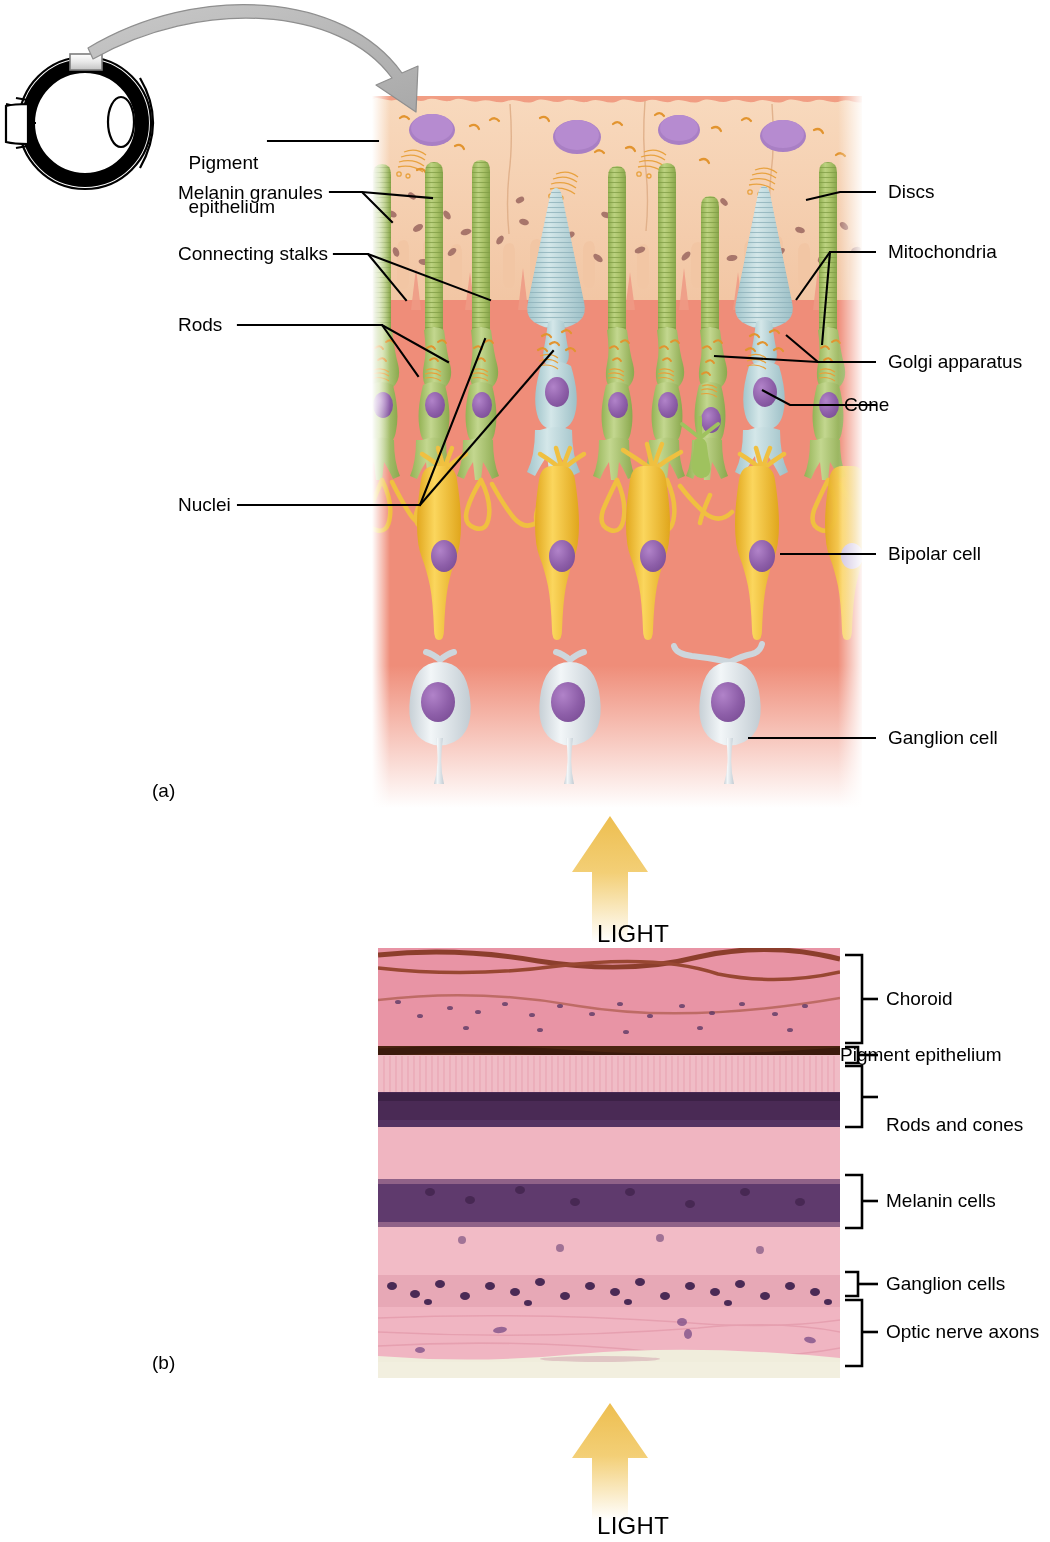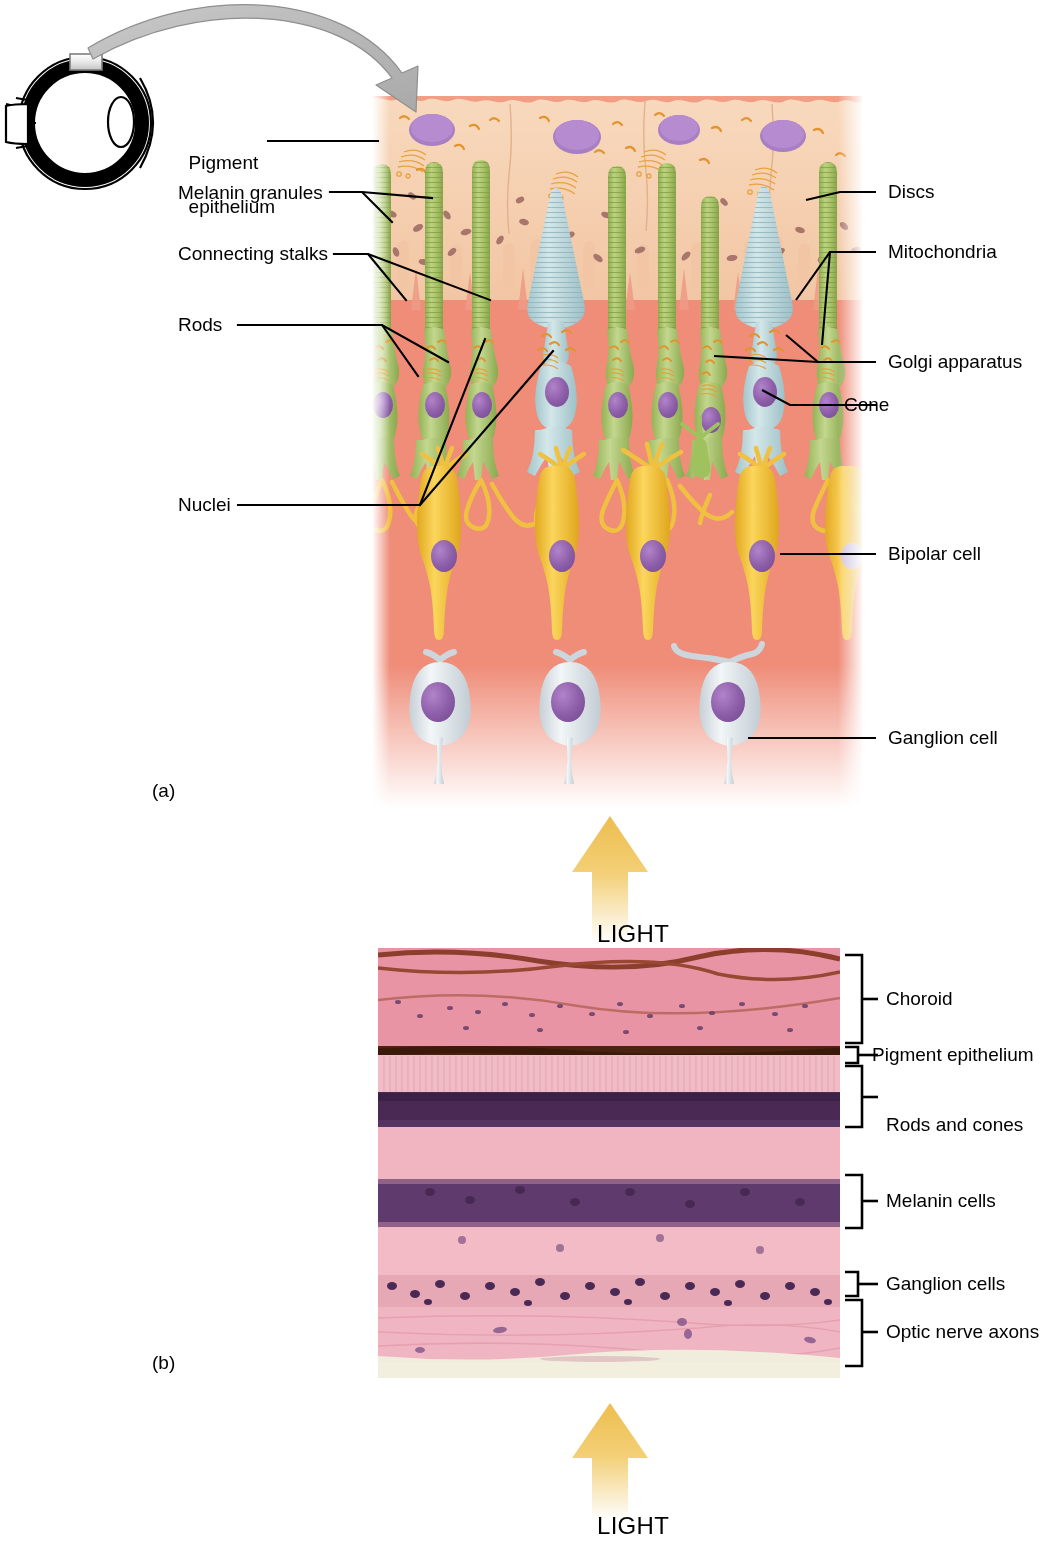--- a/index.html
+++ b/index.html
@@ -696,19 +696,19 @@
 <div class="lbl" style="left:888px;top:543px;">Bipolar cell</div>
 <div class="lbl" style="left:888px;top:727px;">Ganglion cell</div>
 
 <div class="panel-letter" style="left:152px;top:780px;">(a)</div>
 <div class="panel-letter" style="left:152px;top:1352px;">(b)</div>
 
 <div class="light-word" style="left:597px;top:920px;">LIGHT</div>
 <div class="light-word" style="left:597px;top:1512px;">LIGHT</div>
 
 <div class="lbl" style="left:886px;top:988px;">Choroid</div>
-<div class="lbl" style="left:872px;top:1044px;">Pigment epithelium</div>
+<div class="lbl" style="left:840px;top:1044px;">Pigment epithelium</div>
 <div class="lbl" style="left:886px;top:1086px;margin-top:28px;">Rods and cones</div>
 <div class="lbl" style="left:886px;top:1190px;">Melanin cells</div>
 <div class="lbl" style="left:886px;top:1273px;">Ganglion cells</div>
 <div class="lbl" style="left:886px;top:1321px;">Optic nerve axons</div>
 
 </div>
 
 </body></html>

